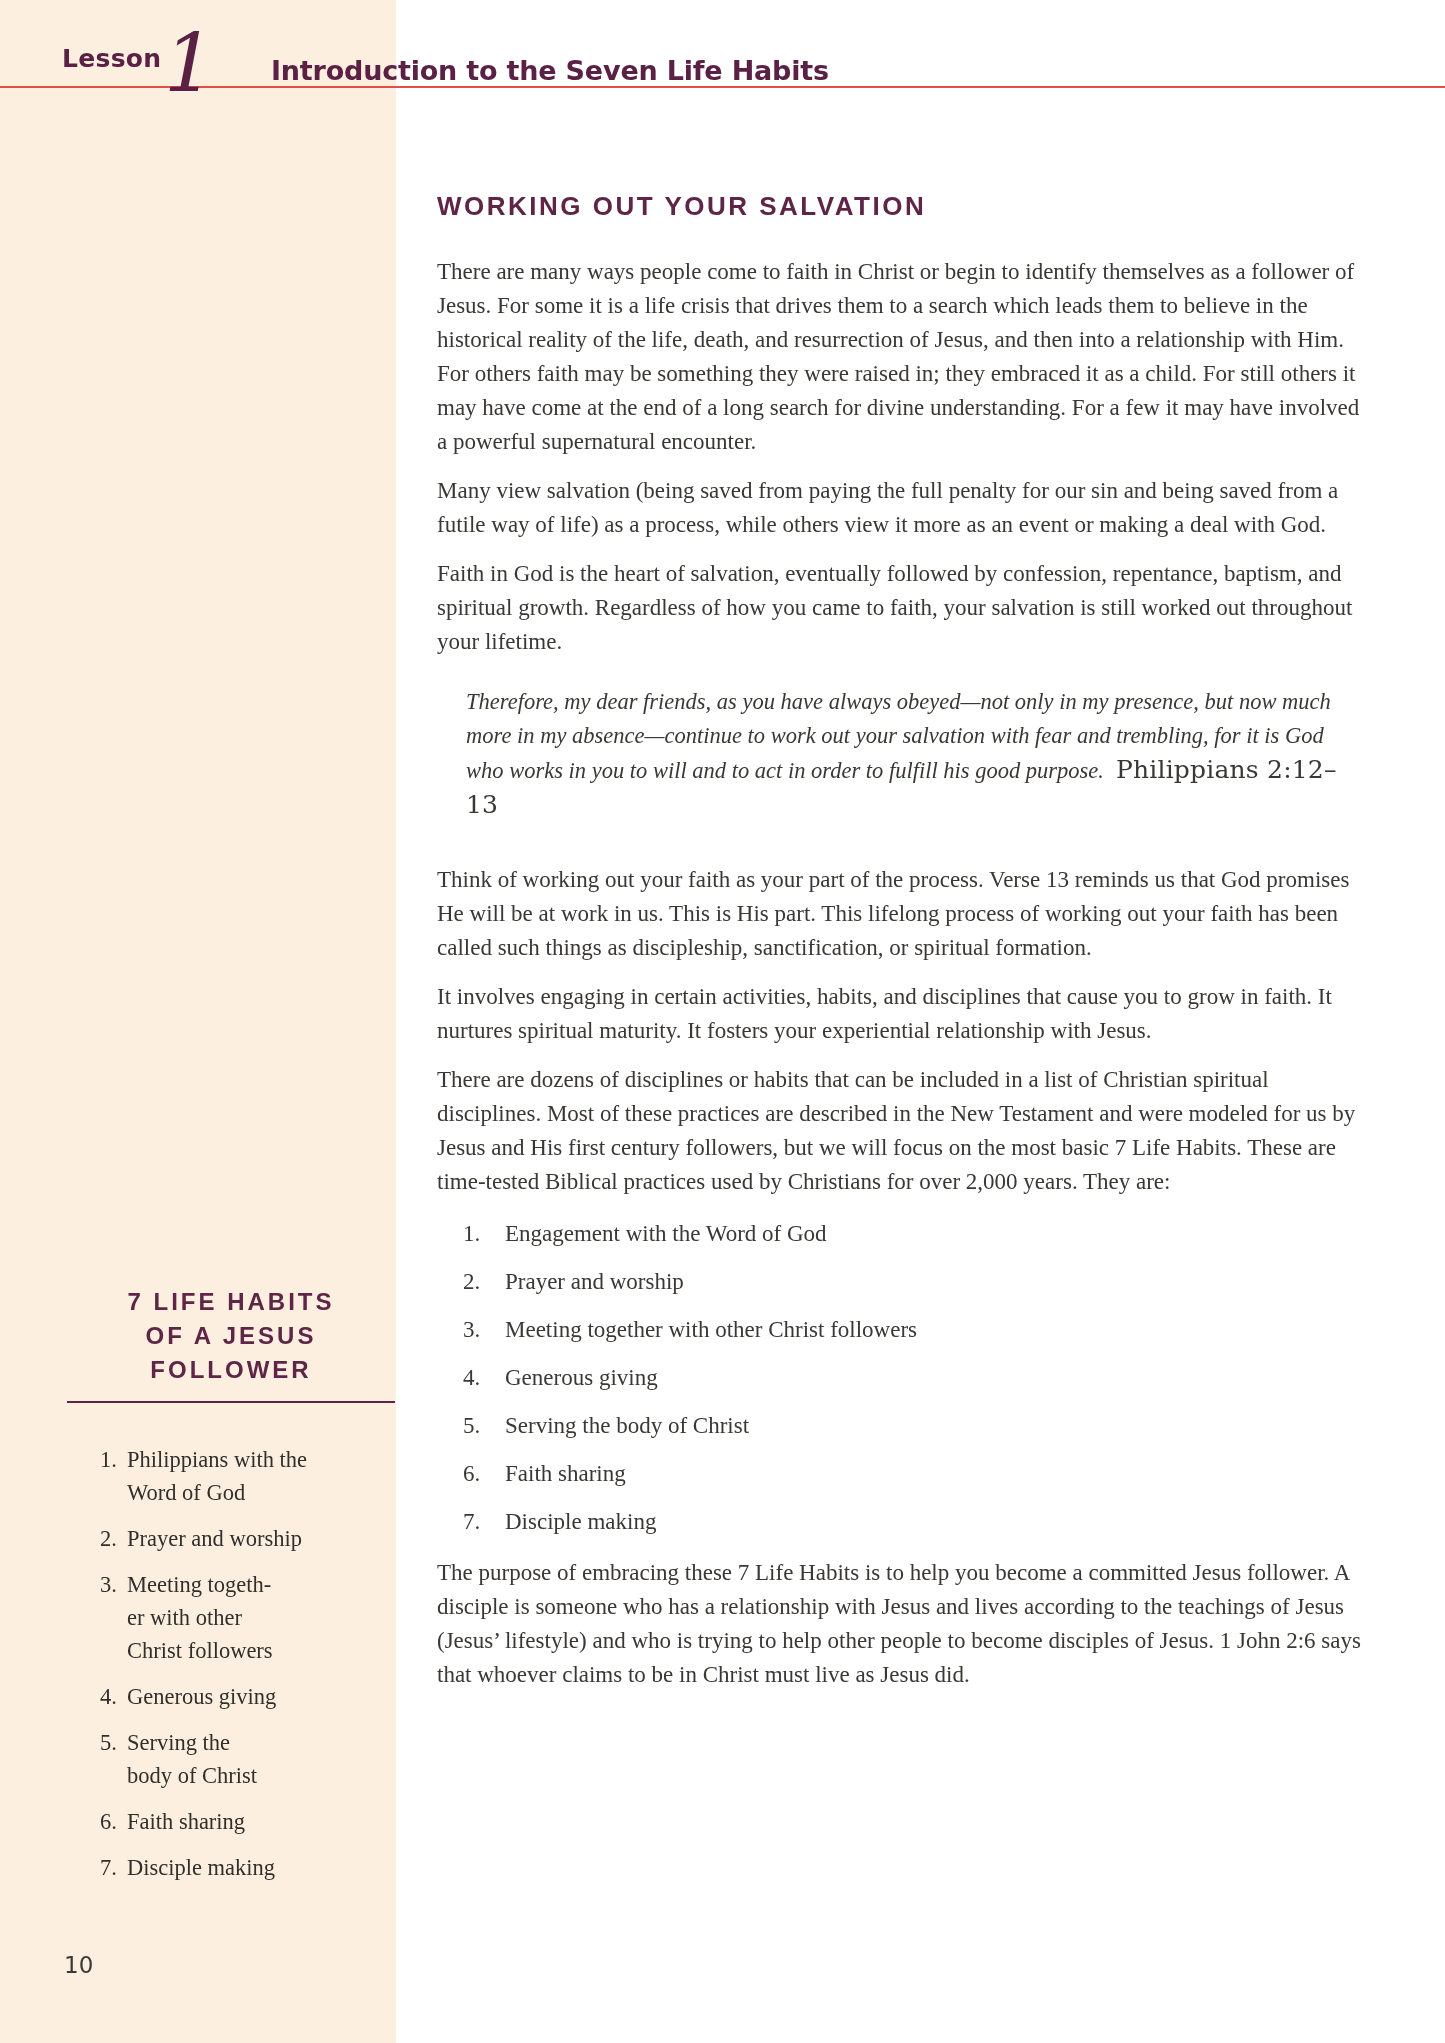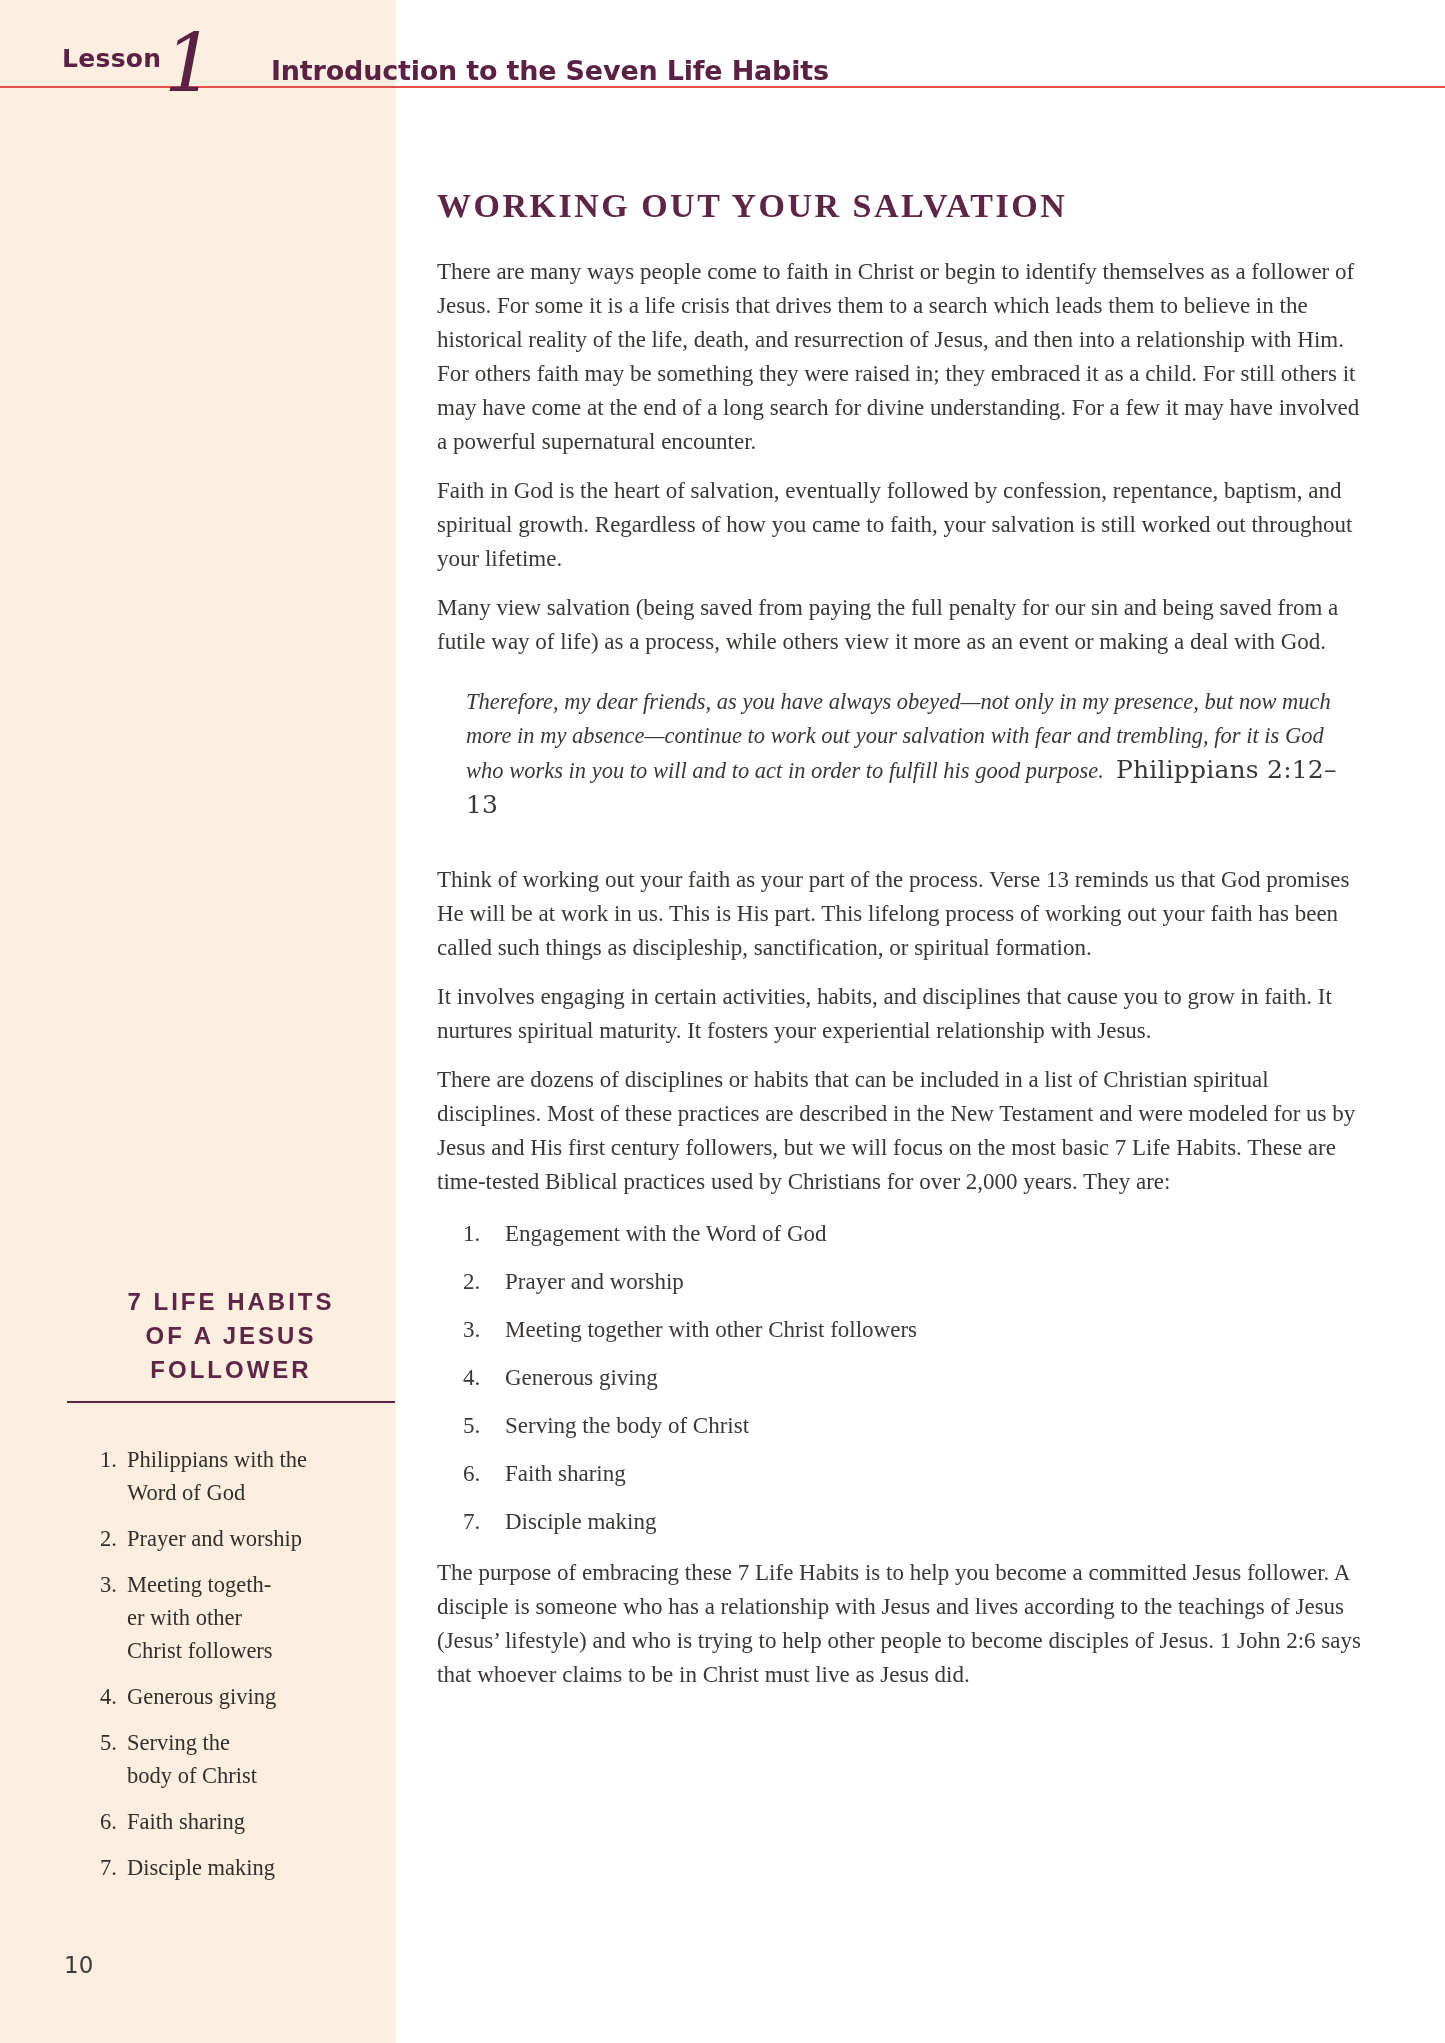--- a/index.html
+++ b/index.html
@@ -13,22 +13,22 @@
   
   .lesson-label{position:absolute;left:62px;top:44px;font-family:"DejaVu Sans",sans-serif;
     font-weight:bold;font-size:25px;color:#5a2144;letter-spacing:.3px;z-index:2}
   .lesson-number{position:absolute;left:164px;top:24px;font-family:"DejaVu Serif",serif;
     font-style:italic;font-weight:500;font-size:80px;line-height:80px;color:#5a2144;z-index:2}
   .lesson-title{position:absolute;left:258px;top:42px;margin:13px;font-family:"DejaVu Sans",sans-serif;
     font-weight:bold;font-size:27px;color:#5a2144;letter-spacing:-.2px;z-index:2;white-space:nowrap}
 
   
   main{position:absolute;left:437px;top:178px;width:928px;padding-top:13px;z-index:2}
-  .section-heading{margin:0 0 34px;font-family:Liberation Serif, serif;font-weight:700;
-    font-size:34px;line-height:30px;letter-spacing:2.5px;color:#5e2546}
+  .section-heading{margin:0 0 34px;font-family:Liberation Sans, sans-serif;font-weight:700;
+    font-size:26px;line-height:30px;letter-spacing:2.5px;color:#5e2546}
   main p{margin:0 0 15px;font-size:23px;line-height:34px;color:#3a3734}
   blockquote{margin:26px 6px 40px 29px;font-style:italic;font-size:22.5px;line-height:34px;color:#3a3734}
   .cite{font-style:normal;font-family:"DejaVu Serif",serif;font-weight:normal;font-size:25px;
     margin-left:12px;letter-spacing:.2px;color:#3a3734}
   ol.habits{list-style:none;margin:18px 0;padding:0}
   ol.habits li{display:flex;padding-left:26px;margin-bottom:15px;font-size:23px;line-height:33px;color:#3a3734}
   ol.habits .num{width:42px;flex-shrink:0}
 
   
   aside.sidebar{position:absolute;left:67px;top:1285px;width:328px;z-index:2}
@@ -92,22 +92,22 @@
     <li>
         <span class="num">7.</span>
         <span class="txt">Disciple making</span>
       </li>
   </ol>
 </aside>
 
 <main>
   <h2 class="section-heading">WORKING OUT YOUR SALVATION</h2>
   <p>There are many ways people come to faith in Christ or begin to identify themselves as a follower of Jesus. For some it is a life crisis that drives them to a search which leads them to believe in the historical reality of the life, death, and resurrection of Jesus, and then into a relationship with Him. For others faith may be something they were raised in; they embraced it as a child. For still others it may have come at the end of a long search for divine understanding. For a few it may have involved a powerful supernatural encounter.</p>
+  <p>Many view salvation (being saved from paying the full penalty for our sin and being saved from a futile way of life) as a process, while others view it more as an event or making a deal with God.</p>
   <p>Faith in God is the heart of salvation, eventually followed by confession, repentance, baptism, and spiritual growth. Regardless of how you came to faith, your salvation is still worked out throughout your lifetime.</p>
-  <p>Many view salvation (being saved from paying the full penalty for our sin and being saved from a futile way of life) as a process, while others view it more as an event or making a deal with God.</p>
   <blockquote><span>Therefore, my dear friends, as you have always obeyed—not only in my presence, but now much more in my absence—continue to work out your salvation with fear and trembling, for it is God who works in you to will and to act in order to fulfill his good purpose.</span><span class="cite">Philippians 2:12–13</span></blockquote>
   <p>Think of working out your faith as your part of the process. Verse 13 reminds us that God promises He will be at work in us. This is His part. This lifelong process of working out your faith has been called such things as discipleship, sanctification, or spiritual formation.</p>
   <p>It involves engaging in certain activities, habits, and disciplines that cause you to grow in faith. It nurtures spiritual maturity. It fosters your experiential relationship with Jesus.</p>
   <p>There are dozens of disciplines or habits that can be included in a list of Christian spiritual disciplines. Most of these practices are described in the New Testament and were modeled for us by Jesus and His first century followers, but we will focus on the most basic 7 Life Habits. These are time-tested Biblical practices used by Christians for over 2,000 years. They are:</p>
   <ol class="habits">
     <li>
         <span class="num">1.</span>
         <span>Engagement with the Word of God</span>
       </li>
     <li>

